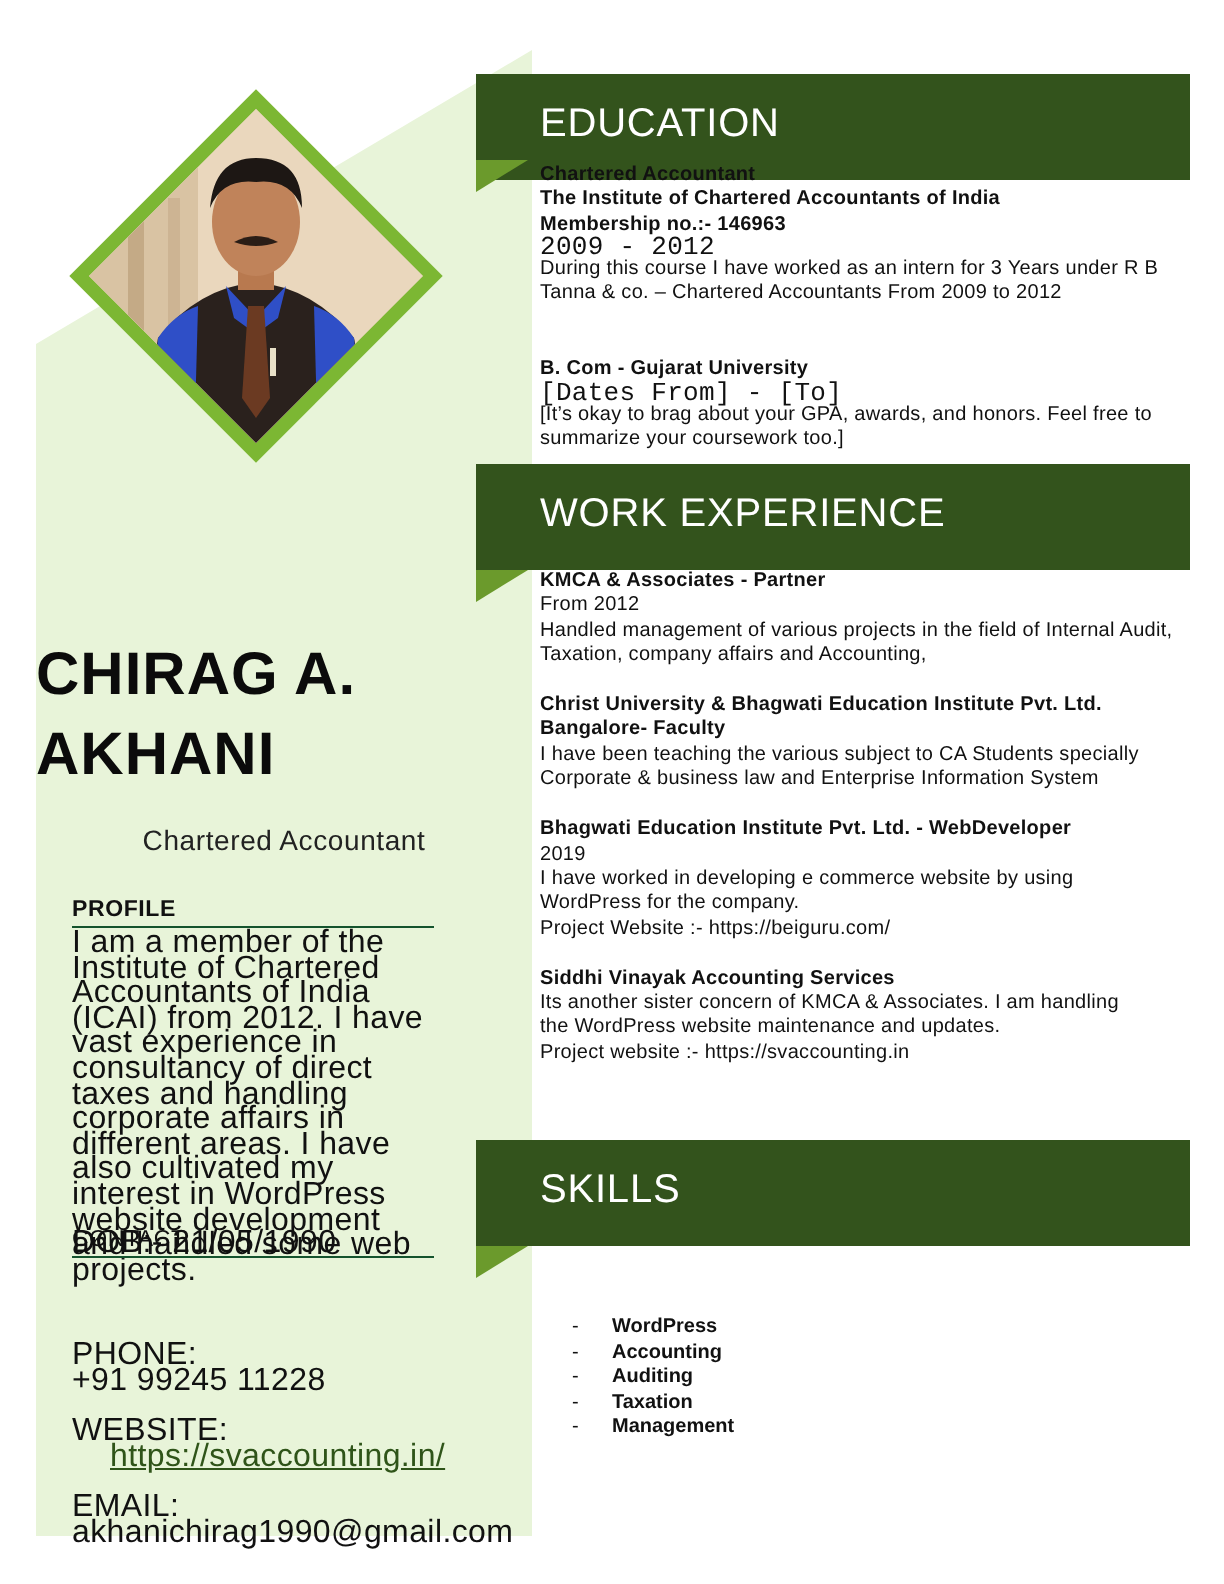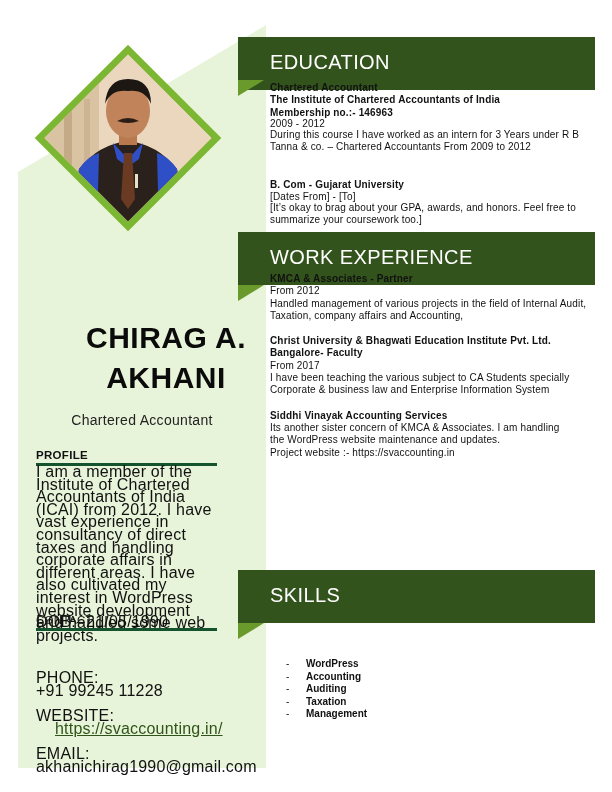--- a/index.html
+++ b/index.html
@@ -10,39 +10,39 @@
   .left-panel { position:absolute; left:18px; top:25px; width:248px; height:743px; background:#e8f4d9;
     clip-path: polygon(0 147px, 248px 0, 248px 100%, 0 100%); }
 
   .photo-wrap { position:absolute; left:35px; top:45px; width:186px; height:186px; }
   .photo-diamond { position:absolute; left:27px; top:27px; width:132px; height:132px; transform:rotate(45deg);
     background:#7cb733; }
   .photo-inner { position:absolute; left:34px; top:34px; width:118px; height:118px; transform:rotate(45deg); overflow:hidden;
     background:#e9d6bd; }
   .photo-inner svg { position:absolute; left:-30px; top:-30px; width:178px; height:178px; transform:rotate(-45deg); }
 
-  .name { position:absolute; left:18px; width:296px; top:318px; text-align:center; font-family:"Liberation Sans", sans-serif;
+  .name { position:absolute; left:18px; width:296px; top:318px; text-align:left; font-family:"Liberation Sans", sans-serif;
     font-weight:bold; font-size:30px; line-height:40px; color:#0b0b0b; letter-spacing:0.5px; }
   .role { position:absolute; left:18px; width:248px; top:412px; text-align:center; font-family:"Liberation Sans", sans-serif;
     font-size:14px; color:#222; letter-spacing:0.3px; }
 
   .side-h { position:absolute; left:36px; width:181px; font-family:"Liberation Sans", sans-serif; font-size:11.5px;
-    color:#111; letter-spacing:0.3px; border-bottom:3px solid #14532d; padding-bottom:2px; }
+    color:#111; letter-spacing:0.3px; border-bottom:1px solid #14532d; padding-bottom:2px; }
   .side-h.bold { font-weight:bold; }
   .side-text { position:absolute; left:36px; width:185px; font-size:16px; line-height:12.6px; color:#111; letter-spacing:0.2px; }
   .side-text a { color:#2f5419; text-decoration:underline;padding-left:19px; }
 
   .bar { position:absolute; left:238px; width:357px; height:53px; background:#33531c; }
   .bar-title { position:absolute; left:32px; top:14px; font-family:"Liberation Sans", sans-serif; font-size:20px;
     color:#ffffff; letter-spacing:0.4px; }
   .tri { position:absolute; left:238px; width:0; height:0; border-top:16px solid #6b9a2c; border-right:26px solid transparent; }
 
   .content { position:absolute; left:270px; width:320px; font-size:10px; line-height:12.3px; color:#111; letter-spacing:0.15px; }
   .content .b { font-weight:bold; }
-  .content .small { font-size:10px; line-height:10px; }
+  .content .small { font-size:13px; line-height:10px;font-family:Liberation Mono, monospace; }
   .entry { margin-bottom:13px; }
 
   .skills { position:absolute; left:286px; top:658px; font-size:10px; line-height:12.5px; }
   .skills li { list-style:none; display:flex; }
   .skills .dash { width:20px; }
   .skills .sk { font-weight:bold; }
 </style>
 </head>
 <body>
 
@@ -115,30 +115,35 @@
       <div class="b">B. Com - Gujarat University</div>
       <div class="small">[Dates From] - [To]</div>
       <div>[It’s okay to brag about your GPA, awards, and honors. Feel free to summarize your coursework too.]</div>
     </div>
   </div>
 
   <div class="bar" style="top:232px;">
     <div class="bar-title">WORK EXPERIENCE</div>
   </div>
   <div class="tri" style="top:285px;"></div>
-  <div class="content" style="top:273px;">
+  <div class="content" style="top:285px;">
     <div class="entry">
       <div class="b">KMCA &amp; Associates  - Partner</div>
       <div>From 2012</div>
       <div>Handled management of various projects in the field of Internal Audit, Taxation, company affairs and  Accounting,</div>
     </div>
     <div class="entry" style="width:300px;">
       <div class="b">Christ University &amp; Bhagwati Education Institute Pvt. Ltd. Bangalore- Faculty</div>
-      <div>From 2017</div>
       <div>I have been teaching the various subject to CA Students specially Corporate &amp; business law and Enterprise Information System</div>
+    </div>
+    <div class="entry" style="width:290px;">
+      <div class="b">Bhagwati Education Institute Pvt. Ltd.  - WebDeveloper</div>
+      <div>2019</div>
+      <div>I have worked in developing e commerce website by using WordPress for the company.</div>
+      <div>Project Website :- https://beiguru.com/</div>
     </div>
     <div class="entry" style="width:300px;">
       <div class="b">Siddhi Vinayak Accounting Services</div>
       <div>Its another sister concern of KMCA &amp; Associates. I am handling the WordPress website maintenance and updates.</div>
       <div>Project website :- https://svaccounting.in</div>
     </div>
   </div>
 
   <div class="bar" style="top:570px;">
     <div class="bar-title">SKILLS</div>

